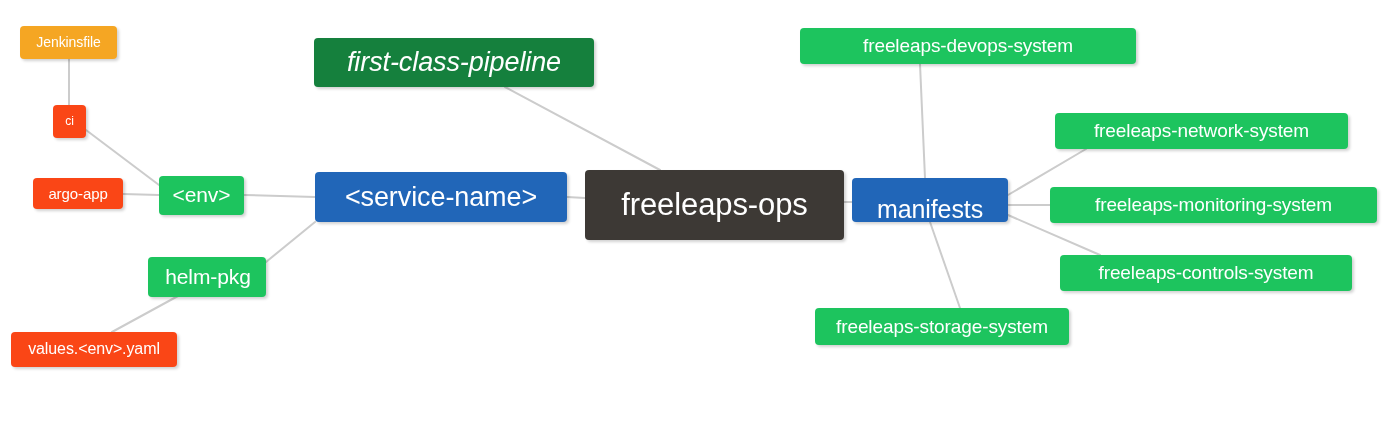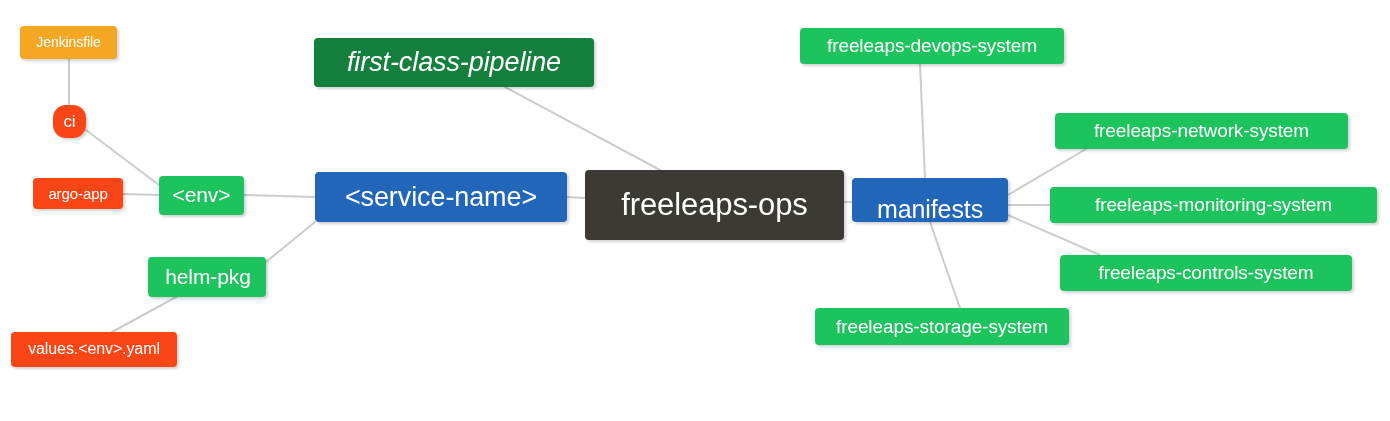--- a/index.html
+++ b/index.html
@@ -62,21 +62,21 @@
       <line x1="925" y1="178" x2="920" y2="64" stroke="#cccccc" stroke-width="2" stroke-linecap="round"></line>
       <line x1="1008" y1="195" x2="1086" y2="149" stroke="#cccccc" stroke-width="2" stroke-linecap="round"></line>
       <line x1="1008" y1="205" x2="1050" y2="205" stroke="#cccccc" stroke-width="2" stroke-linecap="round"></line>
       <line x1="1008" y1="215" x2="1100" y2="255" stroke="#cccccc" stroke-width="2" stroke-linecap="round"></line>
       <line x1="930" y1="222" x2="960" y2="308" stroke="#cccccc" stroke-width="2" stroke-linecap="round"></line>
     </svg>
   <div id="nodes">
       <div class="node" style="left: 20px; top: 26px; width: 97px; height: 33px; background: rgb(245, 166, 35); font-size: 14px; color: rgb(255, 255, 255);">
         <span class="node-label">Jenkinsfile</span>
       </div>
-      <div class="node" style="left: 53px; top: 105px; width: 33px; height: 33px; background: rgb(250, 70, 22); font-size: 17px; color: rgb(255, 255, 255); border-radius: 13px;">
+      <div class="node" style="left: 53px; top: 105px; width: 33px; height: 33px; background: rgb(250, 70, 22); font-size: 12px; color: rgb(255, 255, 255);">
         <span class="node-label">ci</span>
       </div>
       <div class="node" style="left: 33px; top: 178px; width: 90px; height: 31px; background: rgb(250, 70, 22); font-size: 15px; color: rgb(255, 255, 255);">
         <span class="node-label">argo-app</span>
       </div>
       <div class="node" style="left: 159px; top: 176px; width: 85px; height: 39px; background: rgb(29, 196, 94); font-size: 21px; color: rgb(255, 255, 255);">
         <span class="node-label">&lt;env&gt;</span>
       </div>
       <div class="node" style="left: 148px; top: 257px; width: 118px; height: 40px; background: rgb(29, 196, 94); font-size: 21px; color: rgb(255, 255, 255); padding-left: 12px;">
         <span class="node-label">helm-pkg</span>
@@ -89,21 +89,21 @@
       </div>
       <div class="node" style="left: 315px; top: 172px; width: 252px; height: 50px; background: rgb(33, 102, 184); font-size: 27px; color: rgb(255, 255, 255);">
         <span class="node-label">&lt;service-name&gt;</span>
       </div>
       <div class="node" style="left: 585px; top: 170px; width: 259px; height: 70px; background: rgb(61, 57, 53); font-size: 31px; color: rgb(255, 255, 255);">
         <span class="node-label">freeleaps-ops</span>
       </div>
       <div class="node" style="left: 852px; top: 178px; width: 156px; height: 44px; background: rgb(33, 102, 184); font-size: 25px; color: rgb(255, 255, 255); align-items: flex-end;">
         <span class="node-label">manifests</span>
       </div>
-      <div class="node" style="left: 800px; top: 28px; width: 264px; height: 36px; background: rgb(29, 196, 94); font-size: 19px; color: rgb(255, 255, 255);">
+      <div class="node" style="left: 800px; top: 28px; width: 336px; height: 36px; background: rgb(29, 196, 94); font-size: 19px; color: rgb(255, 255, 255);">
         <span class="node-label">freeleaps-devops-system</span>
       </div>
       <div class="node" style="left: 1055px; top: 113px; width: 293px; height: 36px; background: rgb(29, 196, 94); font-size: 19px; color: rgb(255, 255, 255);">
         <span class="node-label">freeleaps-network-system</span>
       </div>
       <div class="node" style="left: 1050px; top: 187px; width: 327px; height: 36px; background: rgb(29, 196, 94); font-size: 19px; color: rgb(255, 255, 255);">
         <span class="node-label">freeleaps-monitoring-system</span>
       </div>
       <div class="node" style="left: 1060px; top: 255px; width: 292px; height: 36px; background: rgb(29, 196, 94); font-size: 19px; color: rgb(255, 255, 255);">
         <span class="node-label">freeleaps-controls-system</span>

